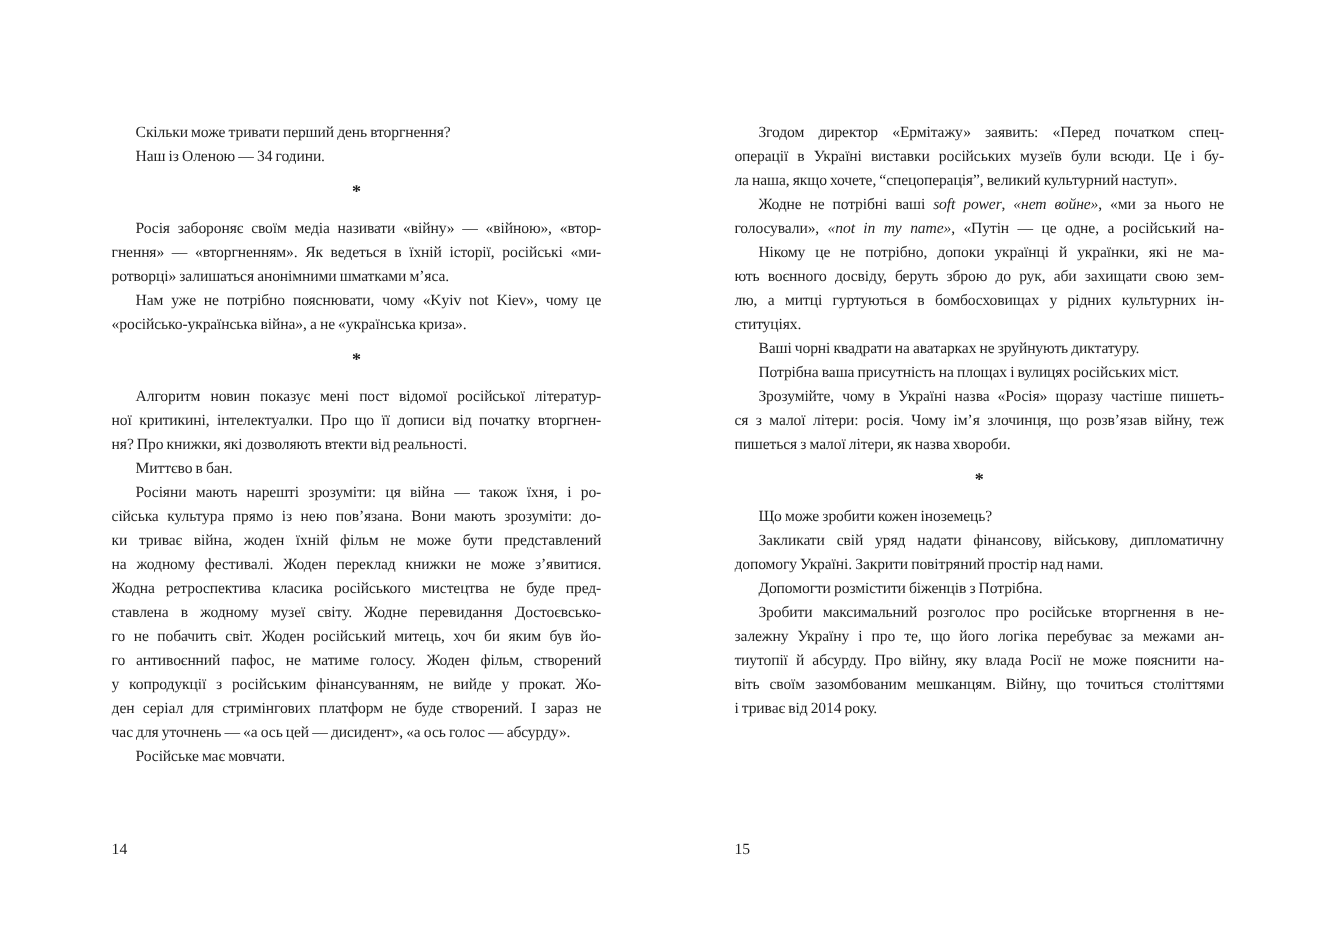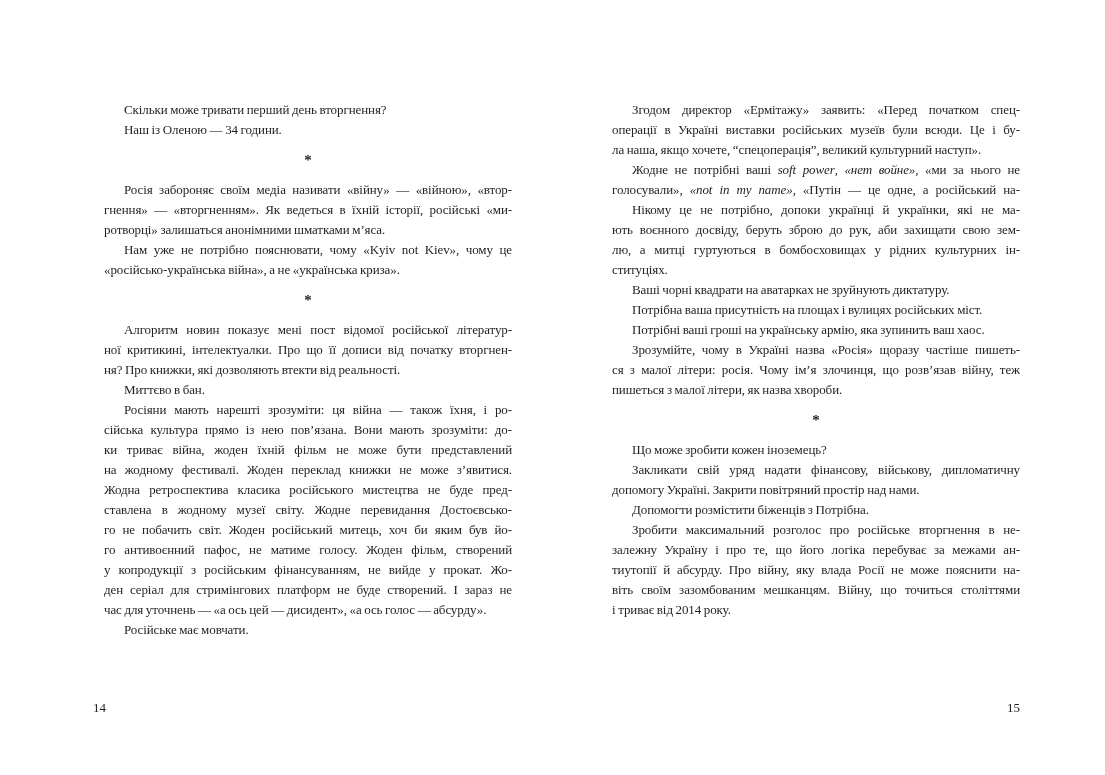--- a/index.html
+++ b/index.html
@@ -13,21 +13,21 @@
     background: #ffffff;
     overflow: hidden;
     font-family: "Liberation Serif", serif;
     color: #1f1f1f;
   }
   .page-col {
     position: absolute;
     top: 100px;
     width: 408px;
   }
-  .page-col.left  { left: 104px; }
+  .page-col.left  { left: 93px; }
   .page-col.right { left: 612px; }
   .line {
     font-size: 13px;
     line-height: 20px;
     height: 20px;
     letter-spacing: -0.1px;
     word-spacing: -0.5px;
     white-space: nowrap;
     overflow: hidden;
   }
@@ -48,21 +48,21 @@
     font-weight: 700;
     letter-spacing: 0;
   }
   .pagenum {
     position: absolute;
     top: 700px;
     font-size: 13px;
     line-height: 16px;
   }
   .pagenum.left  { left: 93px; }
-  .pagenum.right { left: 612px; width: 408px; text-align: right; }
+  .pagenum.right { left: 612px; width: 408px; text-align: left; }
 </style>
 </head>
 <body>
 
 <div class="page-col left">
     <div class="line ind">Скільки може тривати перший день вторгнення?</div>
     <div class="line ind">Наш із Оленою — 34 години.</div>
     <div class="separator">*</div>
     <div class="line j ind">Росія забороняє своїм медіа називати «війну» — «війною», «втор-</div>
     <div class="line j">гнення» — «вторгненням». Як ведеться в їхній історії, російські «ми-</div>
@@ -93,21 +93,20 @@
     <div class="line j">операції в Україні виставки російських музеїв були всюди. Це і бу-</div>
     <div class="line">ла наша, якщо хочете, “спецоперація”, великий культурний наступ».</div>
     <div class="line j ind"><span>Жодне не потрібні ваші </span><i>soft power</i><span>, </span><i>«нет войне»</i><span>, «ми за нього не</span></div>
     <div class="line j"><span>голосували», </span><i>«not in my name»</i><span>, «Путін — це одне, а російський на-</span></div>
     <div class="line j ind">Нікому це не потрібно, допоки українці й українки, які не ма-</div>
     <div class="line j">ють воєнного досвіду, беруть зброю до рук, аби захищати свою зем-</div>
     <div class="line j">лю, а митці гуртуються в бомбосховищах у рідних культурних ін-</div>
     <div class="line">ституціях.</div>
     <div class="line ind">Ваші чорні квадрати на аватарках не зруйнують диктатуру.</div>
     <div class="line ind">Потрібна ваша присутність на площах і вулицях російських міст.</div>
-    <div class="line ind">Потрібні ваші гроші на українську армію, яка зупинить ваш хаос.</div>
     <div class="line j ind">Зрозумійте, чому в Україні назва «Росія» щоразу частіше пишеть-</div>
     <div class="line j">ся з малої літери: росія. Чому ім’я злочинця, що розв’язав війну, теж</div>
     <div class="line">пишеться з малої літери, як назва хвороби.</div>
     <div class="separator">*</div>
     <div class="line ind">Що може зробити кожен іноземець?</div>
     <div class="line j ind">Закликати свій уряд надати фінансову, військову, дипломатичну</div>
     <div class="line">допомогу Україні. Закрити повітряний простір над нами.</div>
     <div class="line ind">Допомогти розмістити біженців з Потрібна.</div>
     <div class="line j ind">Зробити максимальний розголос про російське вторгнення в не-</div>
     <div class="line j">залежну Україну і про те, що його логіка перебуває за межами ан-</div>

